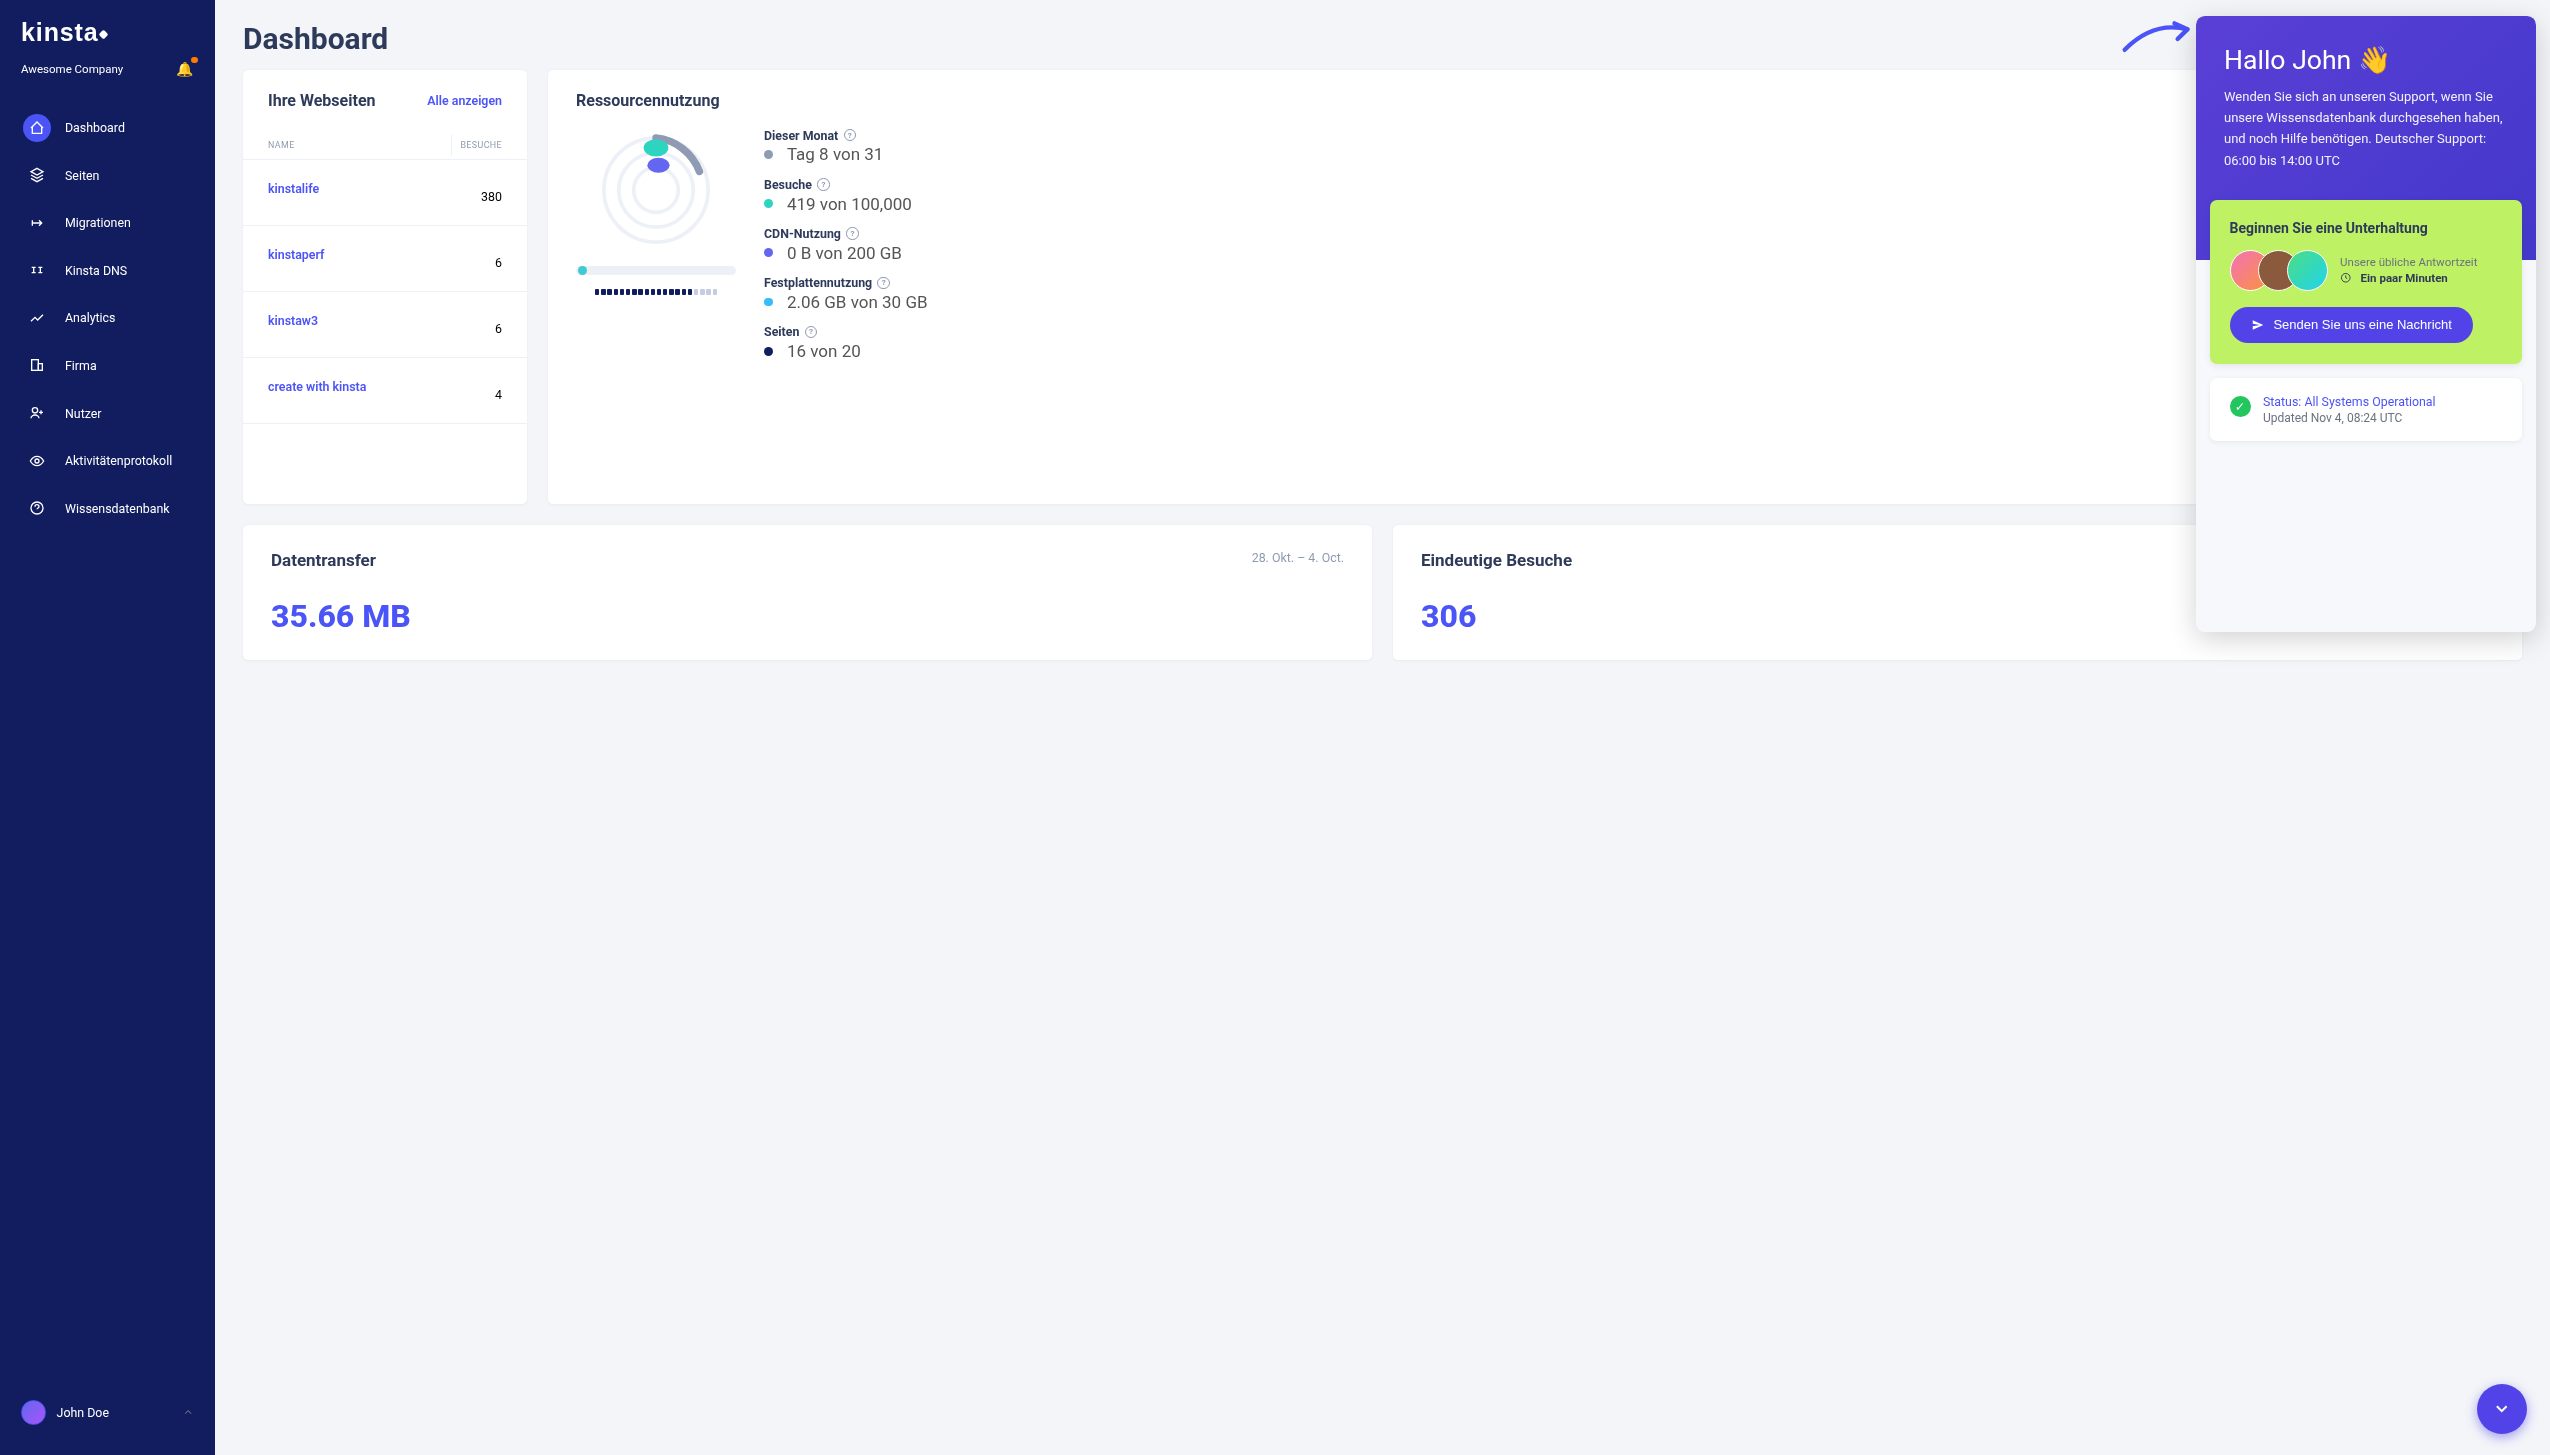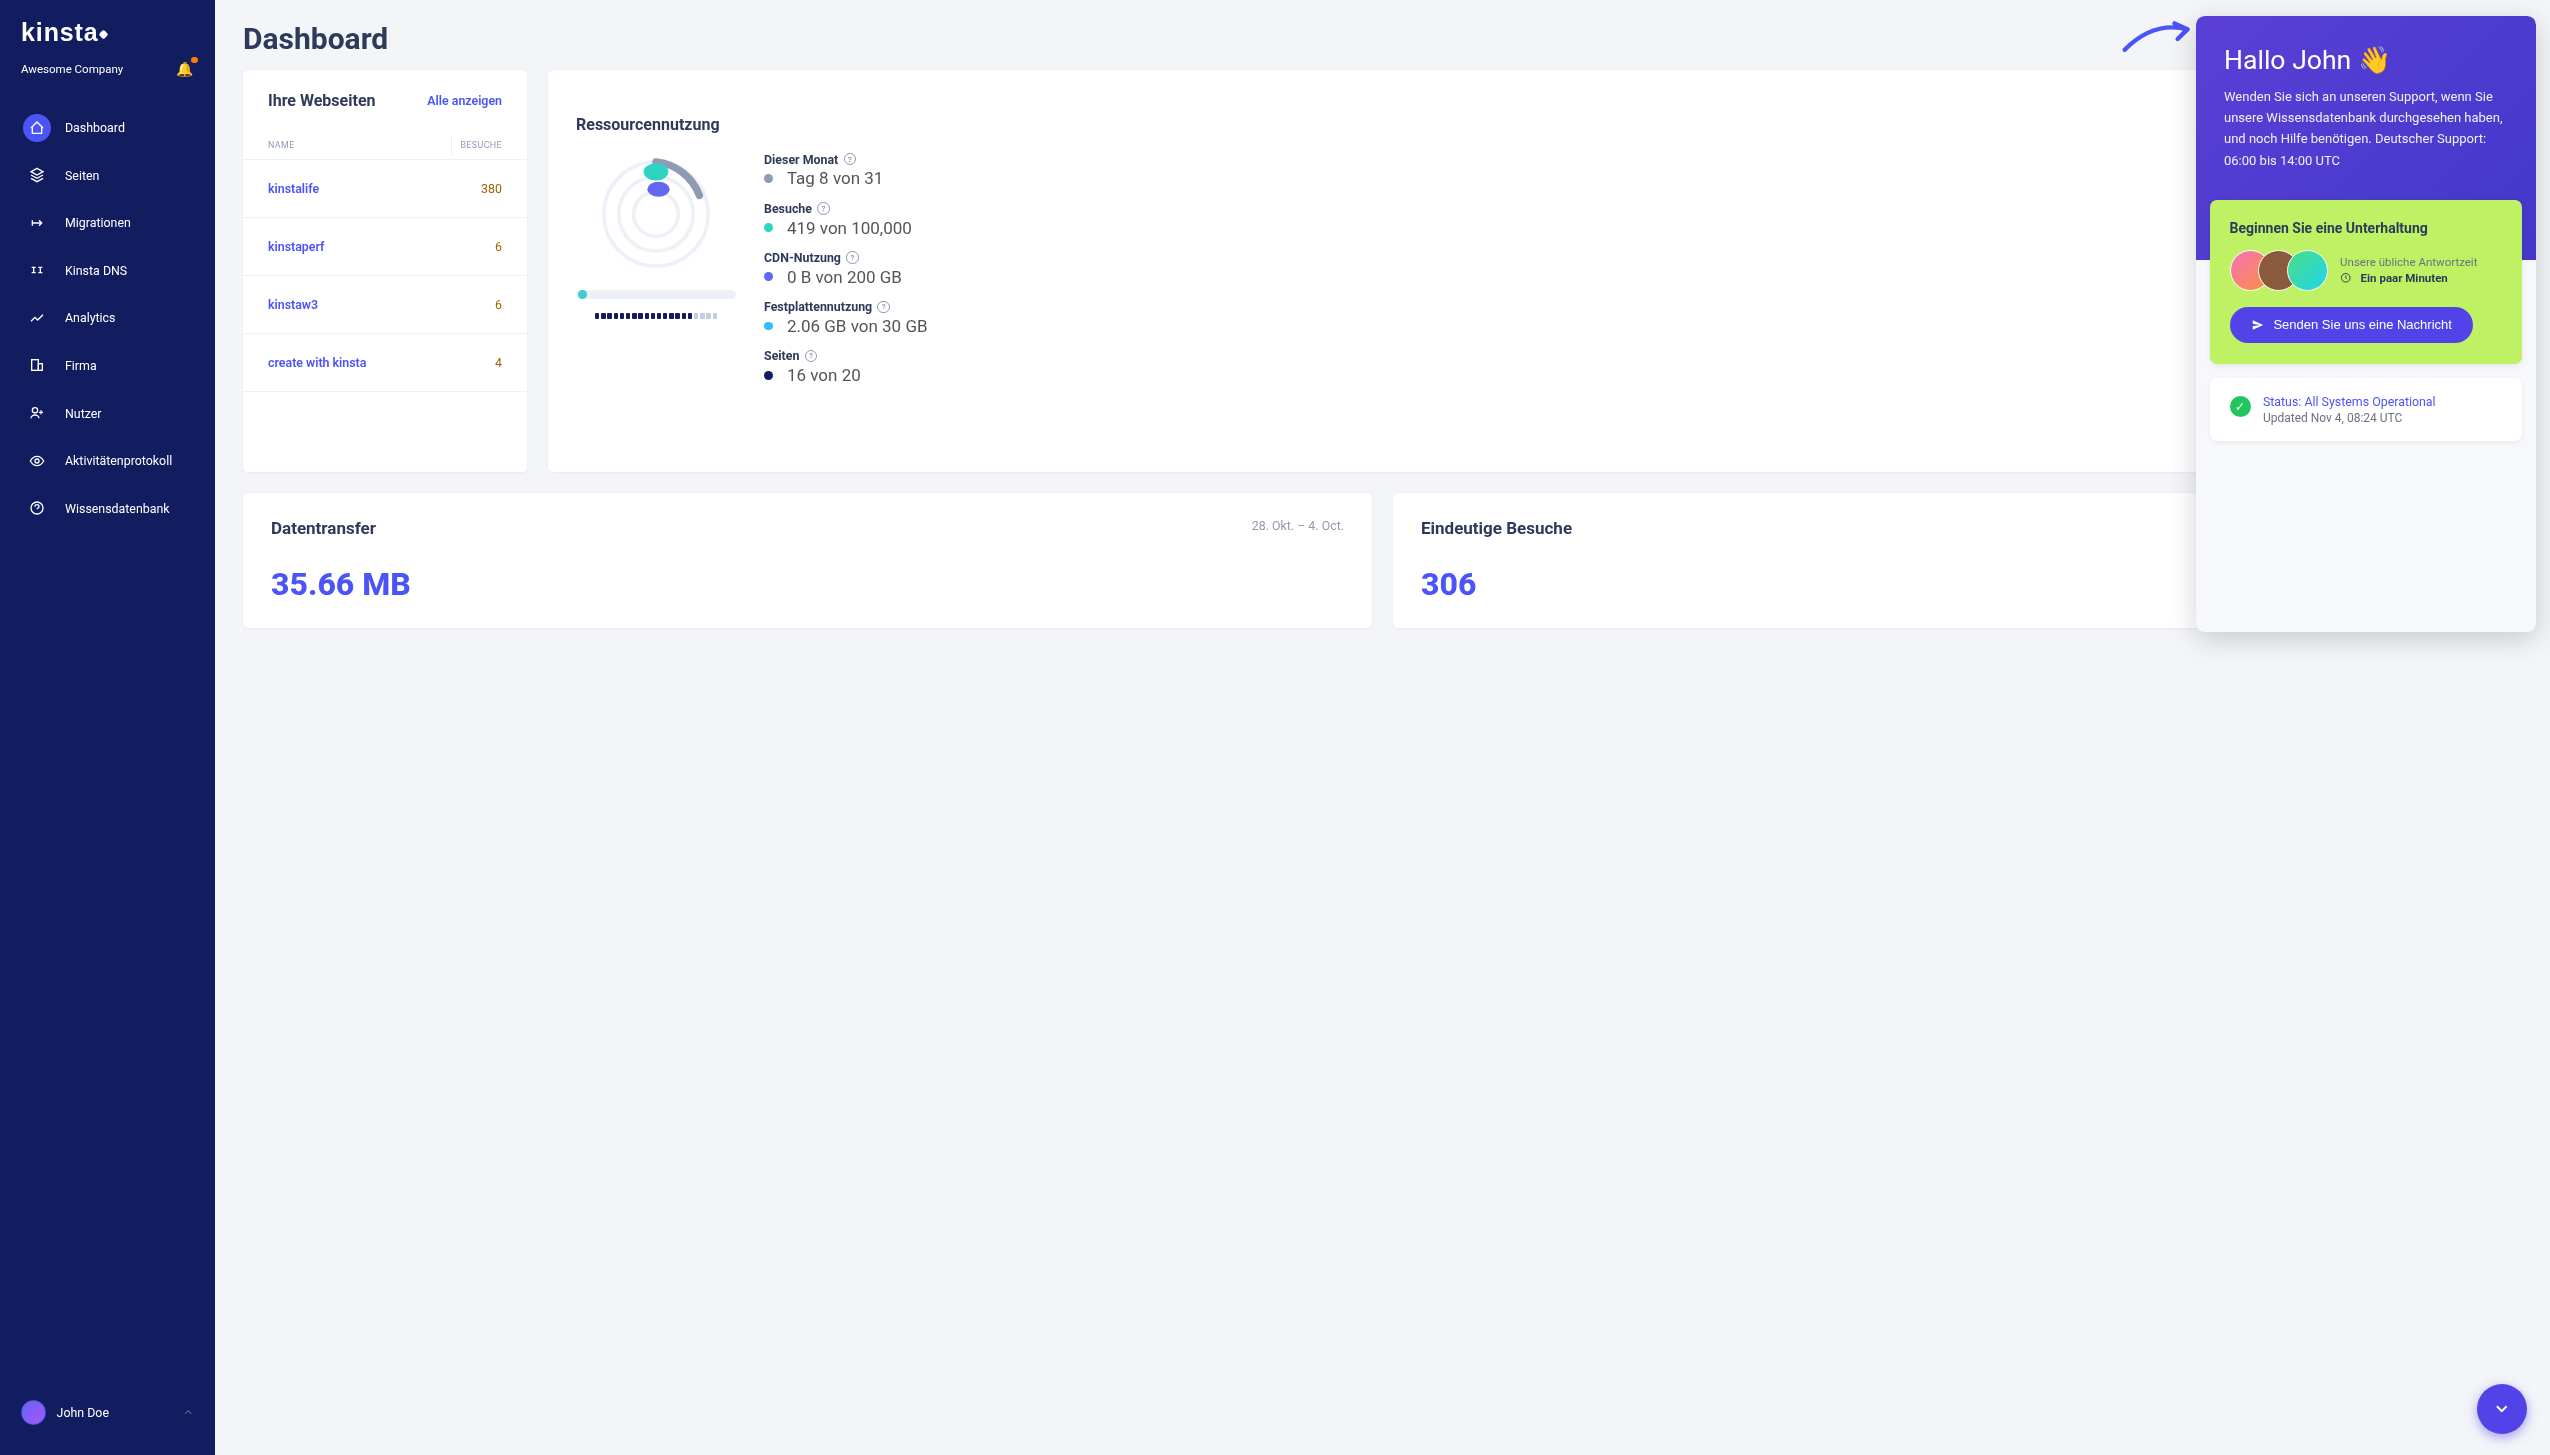--- a/index.html
+++ b/index.html
@@ -33,26 +33,26 @@
 .card-head { display:flex; justify-content:space-between; align-items:center; padding:21px 25px; }
 .card-title { font-size:16px; font-weight:700; color:#2e3a59; }
 .link-blue { color:#4b54f6; font-size:12.4px; font-weight:600; cursor:pointer; }
 .table-head { display:flex; padding:8.9px 25px; font-size:8.9px; color:#8f9bb3; letter-spacing:0.4px; border-bottom:0.9px solid #edf1f7; }
 .th-name { flex:1; position:relative; }
 .th-name::after { content:""; position:absolute; right:8.9px; top:-5.3px; height:21px; width:0.9px; background:#edf1f7; }
 .th-visits { text-align:right; }
 .site-row { display:flex; justify-content:space-between; padding:21px 25px; border-bottom:0.9px solid #edf1f7; font-size:12.4px; }
 .site-row:last-child { border-bottom:none; }
 .site-name { color:#4b54f6; font-weight:600; cursor:pointer; }
-.site-visits { color:#a16207; }
+.site-visits { color:#000000;margin-top:8px; }
 .card-sites .pad-bottom { height:80px; }
 
 
 .card-res { flex:1; padding:21px 28px 32px; }
-.res-head { display:flex; justify-content:space-between; align-items:center; margin-bottom:10.6px;margin-top:24px; }
+.res-head { display:flex; justify-content:space-between; align-items:center; margin-bottom:10.6px; }
 .date-range { color:#8f9bb3; font-size:12.4px; }
 .res-body { display:flex; gap:28px; margin-top:17.7px; }
 .gauge-wrap { flex:0 0 160px; display:flex; flex-direction:column; align-items:center; gap:14px; }
 .gauge { width:124px; height:124px; position:relative; }
 .bar-track { width:100%; height:8.9px; background:#edf1f7; border-radius:4.4px; position:relative; }
 .bar-knob { position:absolute; left:1.8px; top:0; width:8.9px; height:8.9px; background:#3ecbd1; border-radius:4.4px; }
 .dots { display:flex; gap:1.8px; }
 .dot { width:4.4px; height:6.2px; background:#111d5e; border-radius:0.9px; }
 .dot.off { background:#c5cee0; }
 .metrics { flex:1; }

